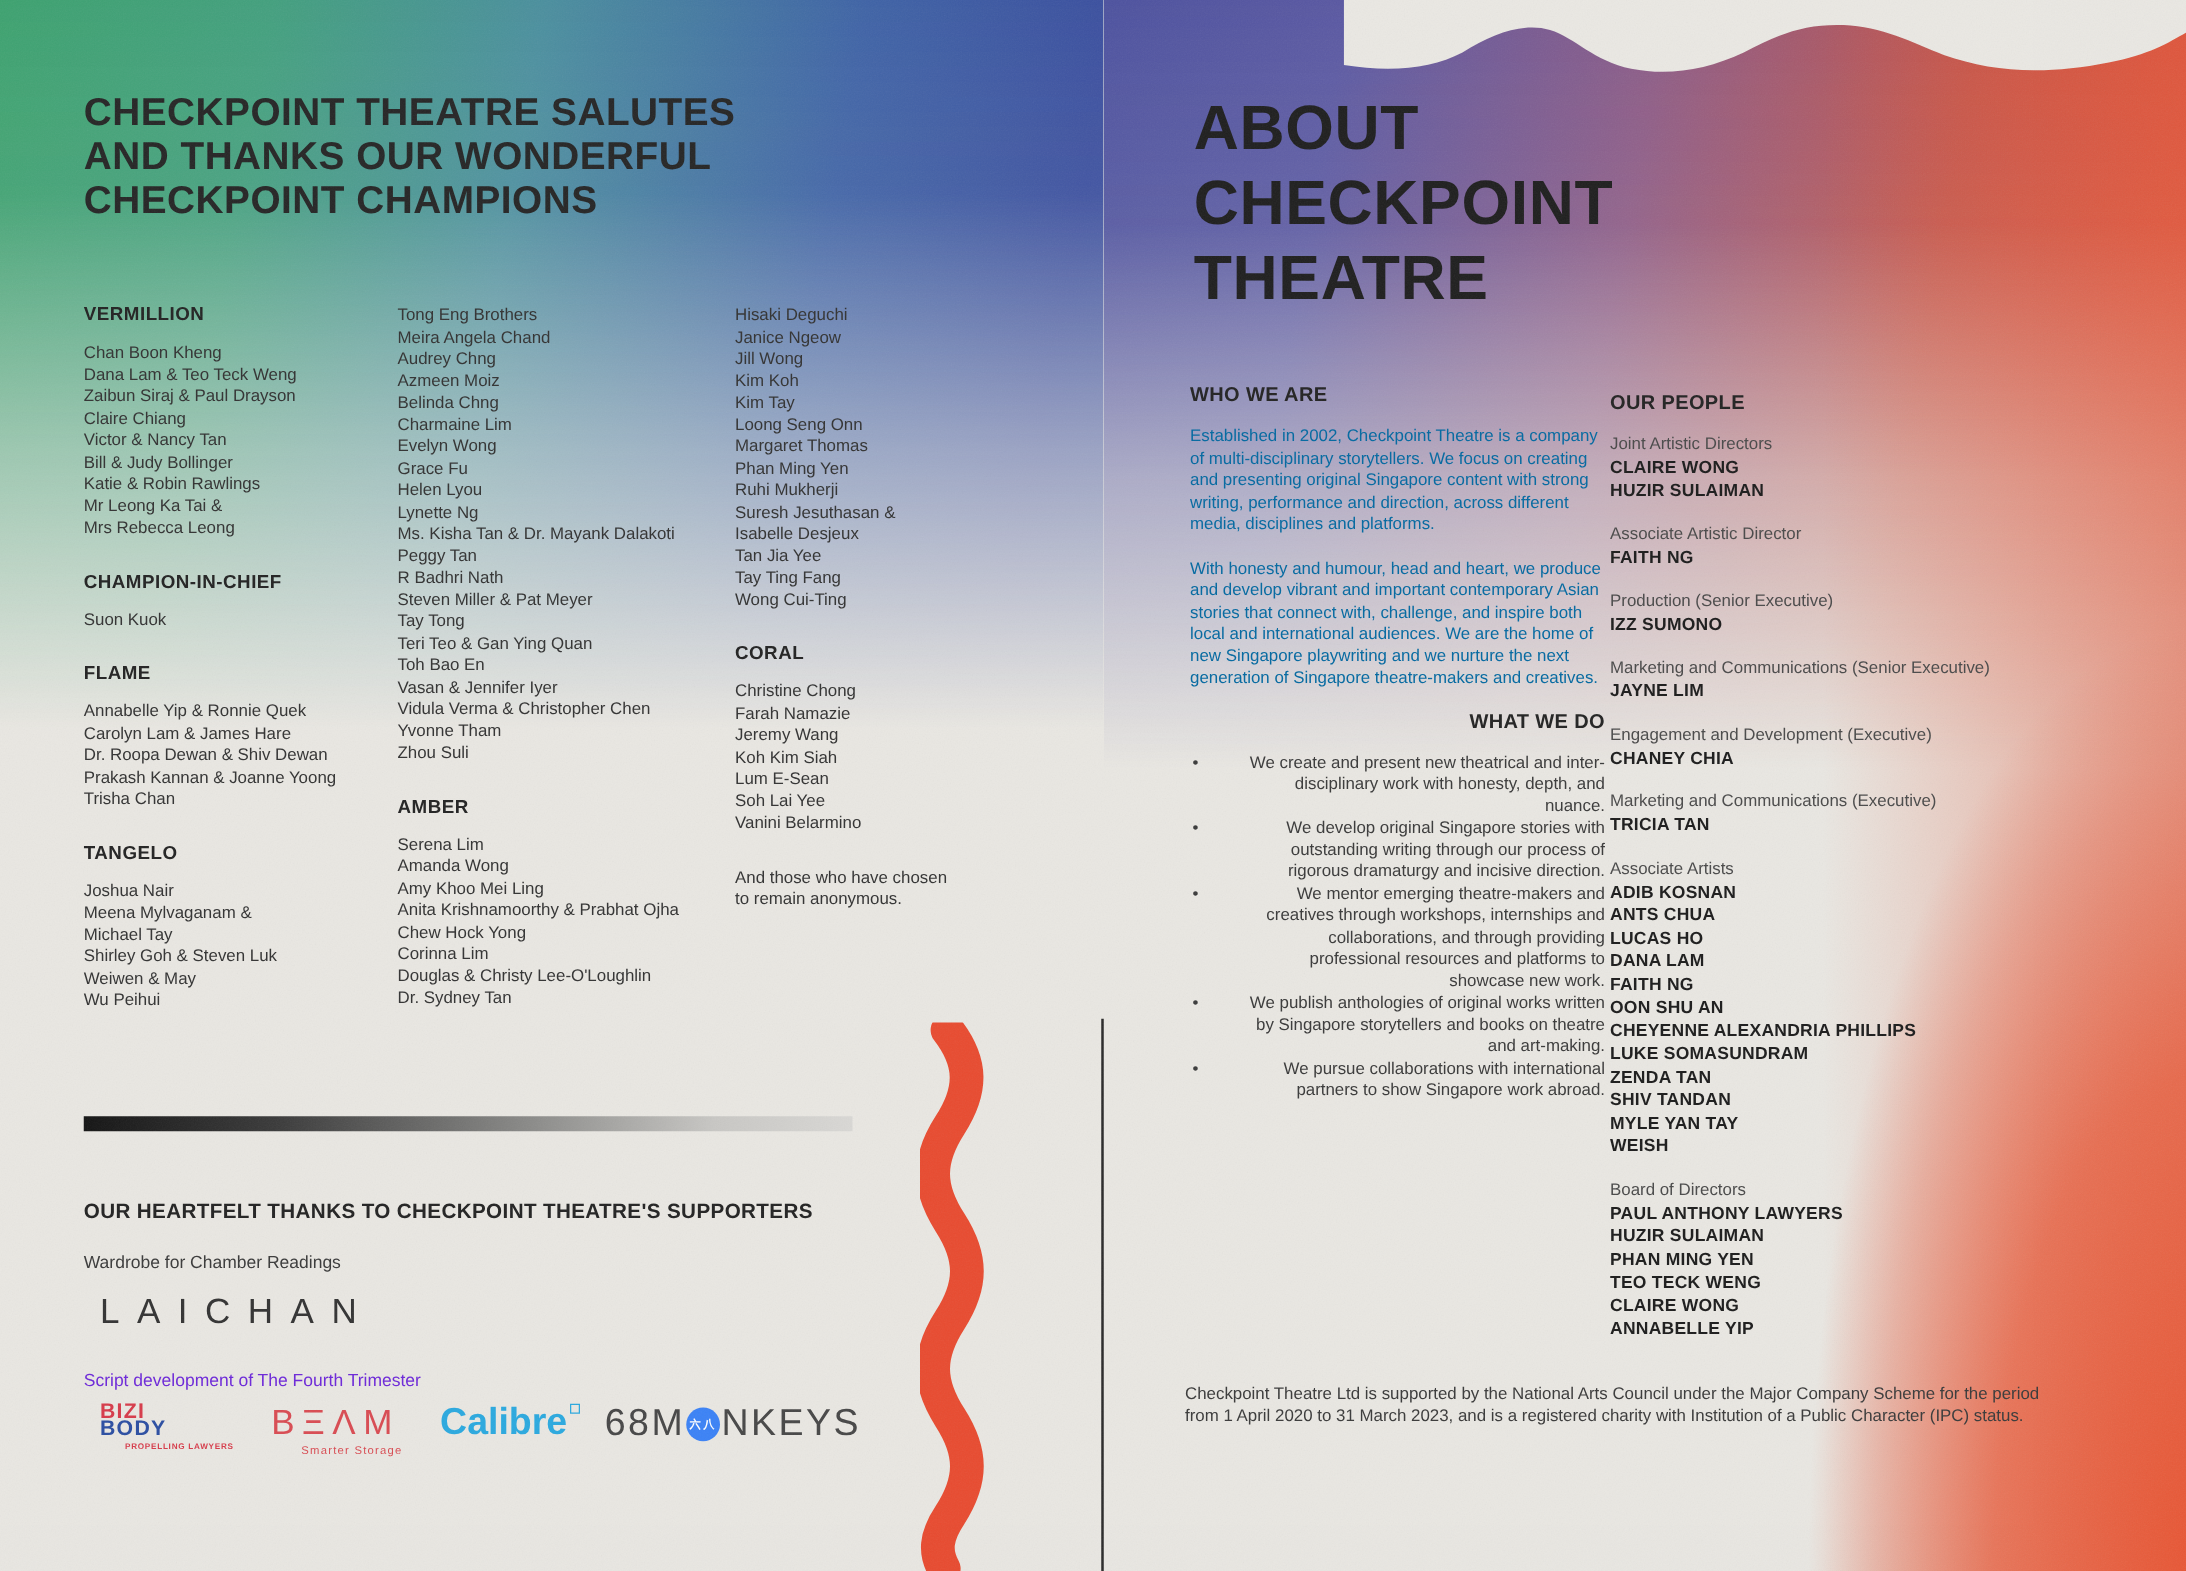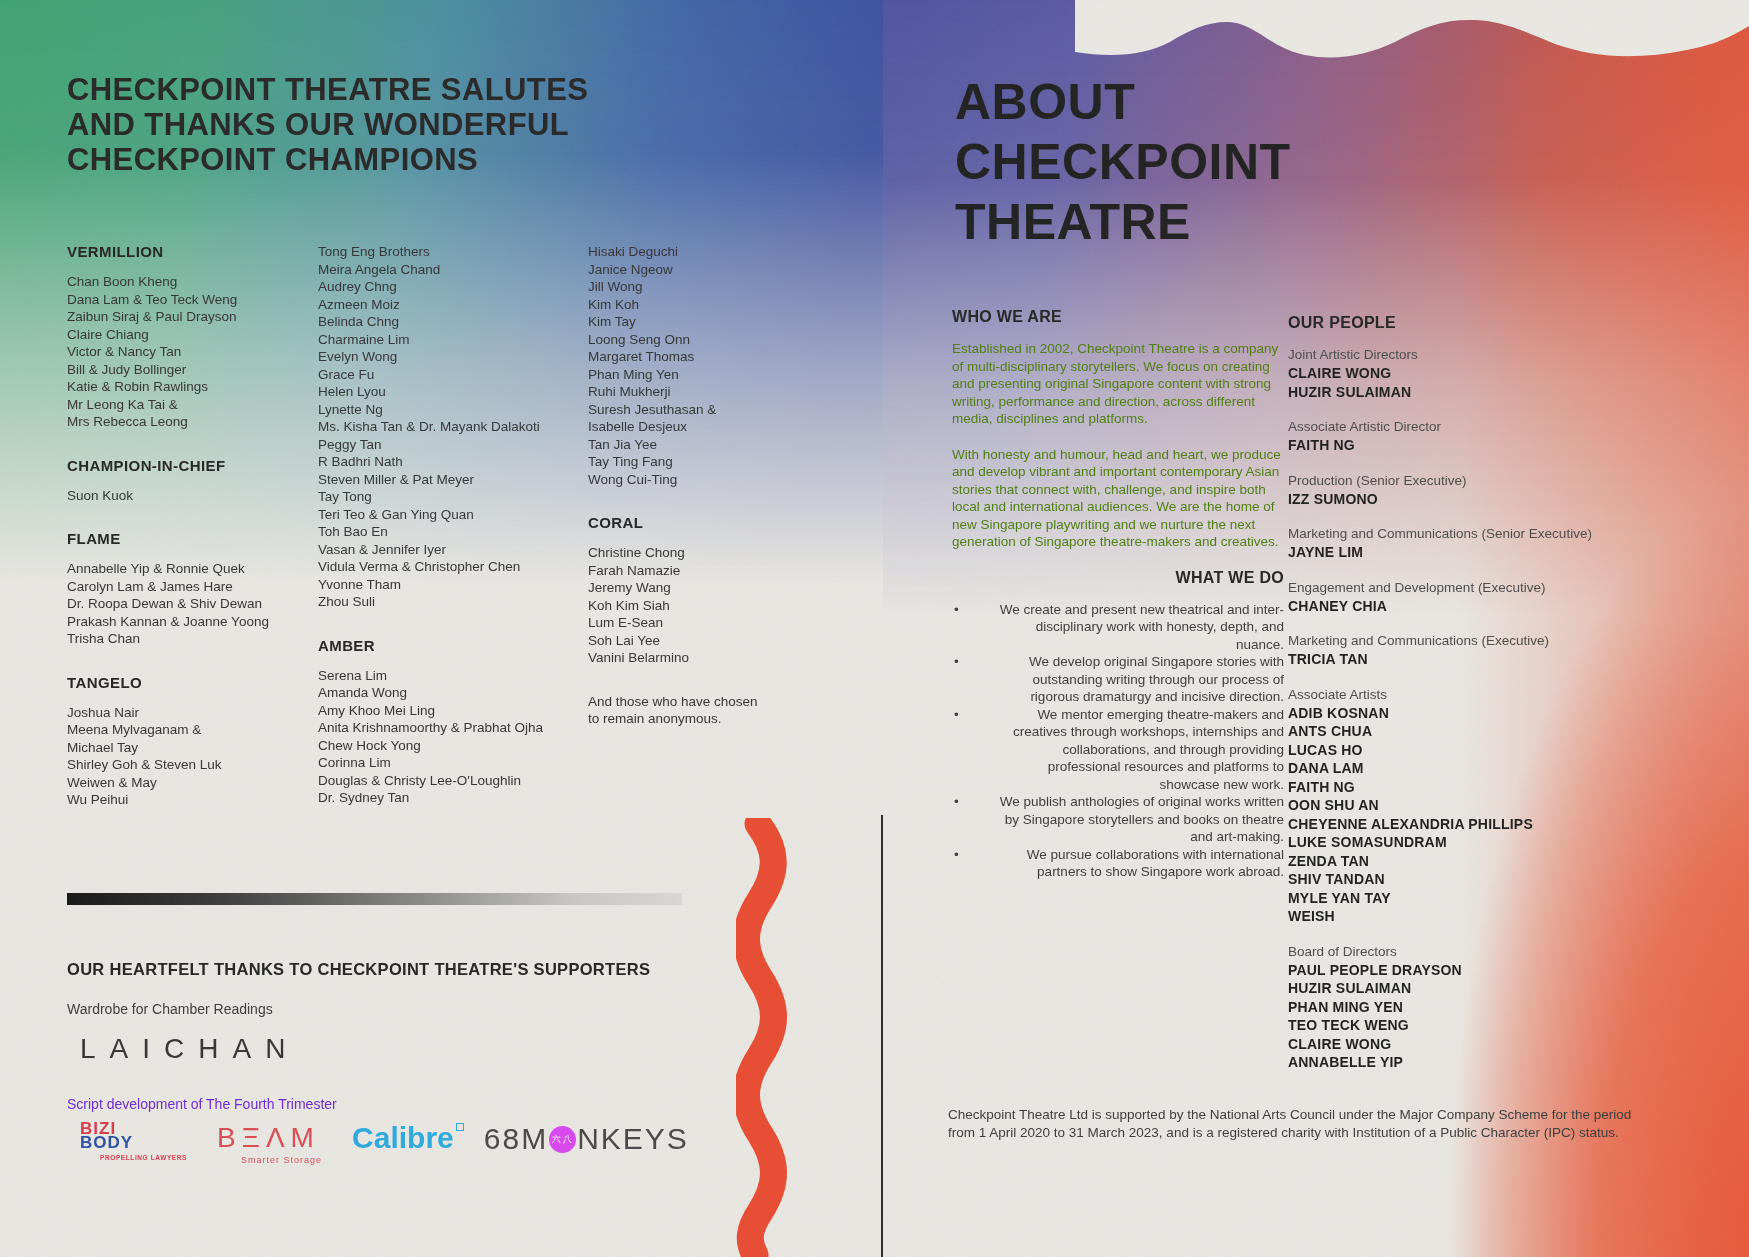--- a/index.html
+++ b/index.html
@@ -45,33 +45,33 @@
   .bz-top{font-size:17px;font-weight:700;letter-spacing:1px;color:#d73b4a;}
   .bz-bot{font-size:17px;font-weight:700;letter-spacing:1px;color:#2b4ea2;}
   .bz-tag{font-size:6.5px;font-weight:700;letter-spacing:.6px;color:#d73b4a;margin-top:4px;padding-left:20px;line-height:7.5px;}
   .logo-beam{margin-top:4px;}
   .beam-text{font-size:28px;letter-spacing:6px;color:#d94b52;line-height:28px;}
   .beam-tag{font-size:9px;color:#d94b52;letter-spacing:1px;margin-top:3px;padding-left:24px;}
   .logo-calibre{margin-top:2px;position:relative;}
   .calibre-text{font-size:30px;font-weight:700;color:#2ba9df;line-height:32px;}
   .calibre-mark{position:absolute;right:-10px;top:1px;width:6px;height:6px;border:1.5px solid #2ba9df;}
   .logo-monkeys{margin-top:4px;display:flex;align-items:center;font-size:30px;letter-spacing:2px;color:#474747;line-height:30px;}
-  .monkey-seal{width:27px;height:27px;border-radius:50%;background:#d946ef;color:#fff;
+  .monkey-seal{width:27px;height:27px;border-radius:50%;background:#3b82f6;color:#fff;
     display:flex;align-items:center;justify-content:center;font-size:9px;line-height:9px;
-    text-align:center;margin:0 1px;font-weight:400;}
+    text-align:center;margin:0 1px;font-weight:700;}
   .squiggle{position:absolute;left:736px;top:818px;width:60px;height:439px;}
   .spine{position:absolute;left:881px;top:815px;width:2px;height:442px;background:#2a2a2a;}
 
   
   .rp-title{position:absolute;left:955px;top:72px;font-size:50px;line-height:60px;
     font-weight:700;letter-spacing:.5px;color:#1f1f1f;}
   .rp-col-left{position:absolute;left:952px;top:308px;width:332px;}
   .rp-col-right{position:absolute;left:1288px;top:314px;width:402px;}
   .rp-h3{font-size:16px;font-weight:700;letter-spacing:.3px;color:#232323;margin:0 0 14px 0;}
-  .rp-para{font-size:13.5px;line-height:17.5px;color:#4d7c0f;margin:0 0 18px 0;}
+  .rp-para{font-size:13.5px;line-height:17.5px;color:#0369a1;margin:0 0 18px 0;}
   .what-we-do{margin-top:12px;text-align:right;}
   .bullets{list-style:none;margin:0;padding:0;}
   .bullets li{position:relative;padding-left:38px;font-size:13.5px;line-height:17.5px;color:#3a3a3a;}
   .bullets li::before{content:"\2022";position:absolute;left:2px;top:0;color:#3a3a3a;}
   .role-block{margin-bottom:17px;}
   .role-label{font-size:13.5px;line-height:18px;color:#4a4a4a;}
   .role-names div{font-size:14px;line-height:18.5px;font-weight:700;letter-spacing:.2px;color:#1c1c1c;}
   .rp-footer{position:absolute;left:948px;top:1106px;width:700px;font-size:13.5px;line-height:18px;color:#3a3a3a;}
 
   .noise{position:absolute;left:0;top:0;width:100%;height:100%;pointer-events:none;opacity:.07;}
@@ -326,21 +326,21 @@
           <div>LUKE SOMASUNDRAM</div>
           <div>ZENDA TAN</div>
           <div>SHIV TANDAN</div>
           <div>MYLE YAN TAY</div>
           <div>WEISH</div>
         </div>
     </div>
     <div class="role-block">
       <div class="role-label">Board of Directors</div>
       <div class="role-names">
-          <div>PAUL PEOPLE DRAYSON</div>
+          <div>PAUL ANTHONY LAWYERS</div>
           <div>HUZIR SULAIMAN</div>
           <div>PHAN MING YEN</div>
           <div>TEO TECK WENG</div>
           <div>CLAIRE WONG</div>
           <div>ANNABELLE YIP</div>
         </div>
     </div>
   </div>
 
   <div class="rp-footer">Checkpoint Theatre Ltd is supported by the National Arts Council under the Major Company Scheme for the period from 1 April 2020 to 31 March 2023, and is a registered charity with Institution of a Public Character (IPC) status.</div>

